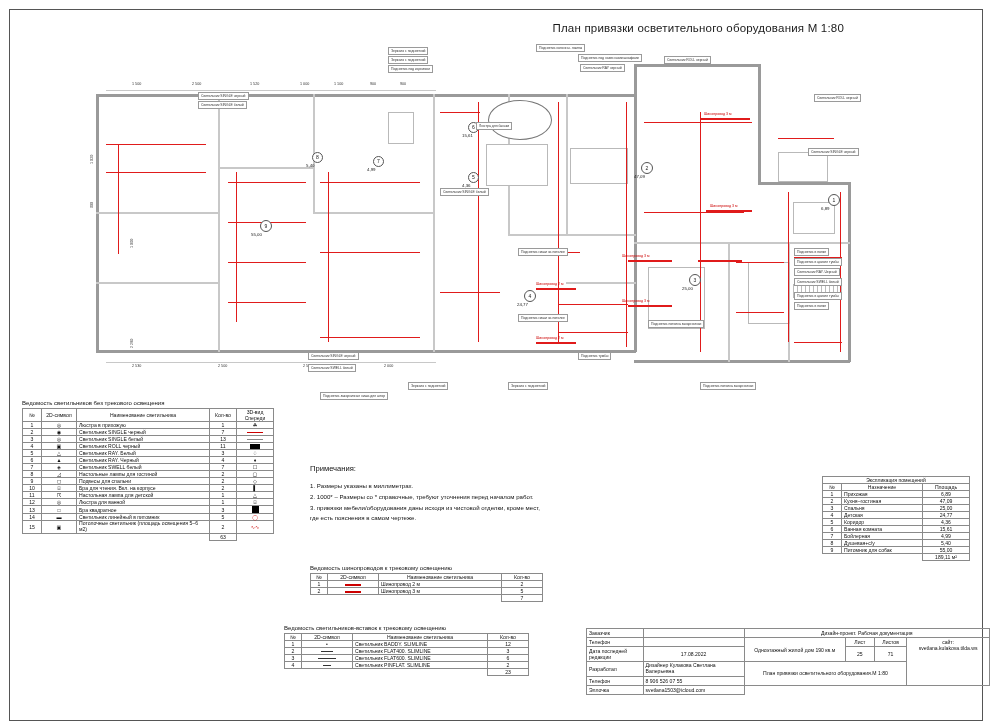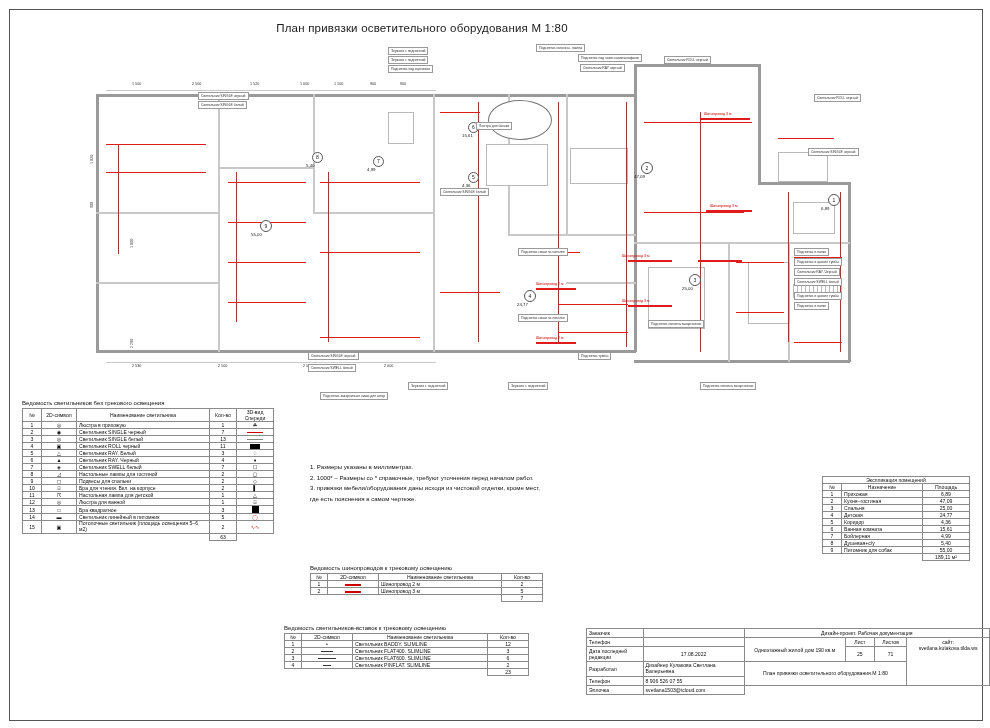--- a/index.html
+++ b/index.html
@@ -1,19 +1,19 @@
 <!DOCTYPE html>
 <html><head>
 <meta charset="utf-8">
 <style>
   html,body{margin:0;padding:0;background:#ffffff;}
   body{font-family:"Liberation Sans", sans-serif;color:#1a1a1a;}
   #page{position:relative;width:990px;height:728px;overflow:hidden;background:#fff;}
   .frame{position:absolute;left:9px;top:9px;width:972px;height:710px;border:1px solid #555;}
-  .title{position:absolute;left:0;top:22px;width:844px;text-align:center;font-size:11.5px;letter-spacing:.2px;}
+  .title{position:absolute;left:0;top:22px;width:844px;text-align:right;font-size:11.5px;letter-spacing:.2px;}
   
   #plan{position:absolute;left:88px;top:52px;width:810px;height:345px;}
   .wall{position:absolute;background:#9a9a9a;}
   .room{position:absolute;border:1px solid #b9b9b9;background:#fff;}
   .thin{position:absolute;background:#c8c8c8;}
   .red{position:absolute;background:#e01b1b;}
   .redline{position:absolute;background:#e01b1b;height:1px;}
   .redv{position:absolute;background:#e01b1b;width:1px;}
   .labr{position:absolute;font-size:3.6px;color:#c00;white-space:nowrap;}
   .dim{position:absolute;font-size:3.7px;color:#333;white-space:nowrap;}
@@ -331,20 +331,21 @@
             <td style="border:none"></td>
             <td style="border:none"></td>
             <td class="c">63</td>
             <td style="border:none"></td>
           </tr>
     </tbody>
       </table>
   </div>
 
   <div class="notes" style="left:310px;top:462px;width:300px;">
+    <h4>Примечания:</h4>
     <div>1. Размеры указаны в миллиметрах.</div>
     <div>2. 1000* – Размеры со * справочные, требуют уточнения перед началом работ.</div>
     <div>3. привязки мебели/оборудования даны исходя из чистовой отделки, кроме мест,</div>
     <div>где есть пояснения в самом чертеже.</div>
   </div>
 
   <div class="tbox" style="left:310px;top:565px;">
     <div class="tblcap">Ведомость шинопроводов к трековому освещению</div>
     <table>
       <tbody>

